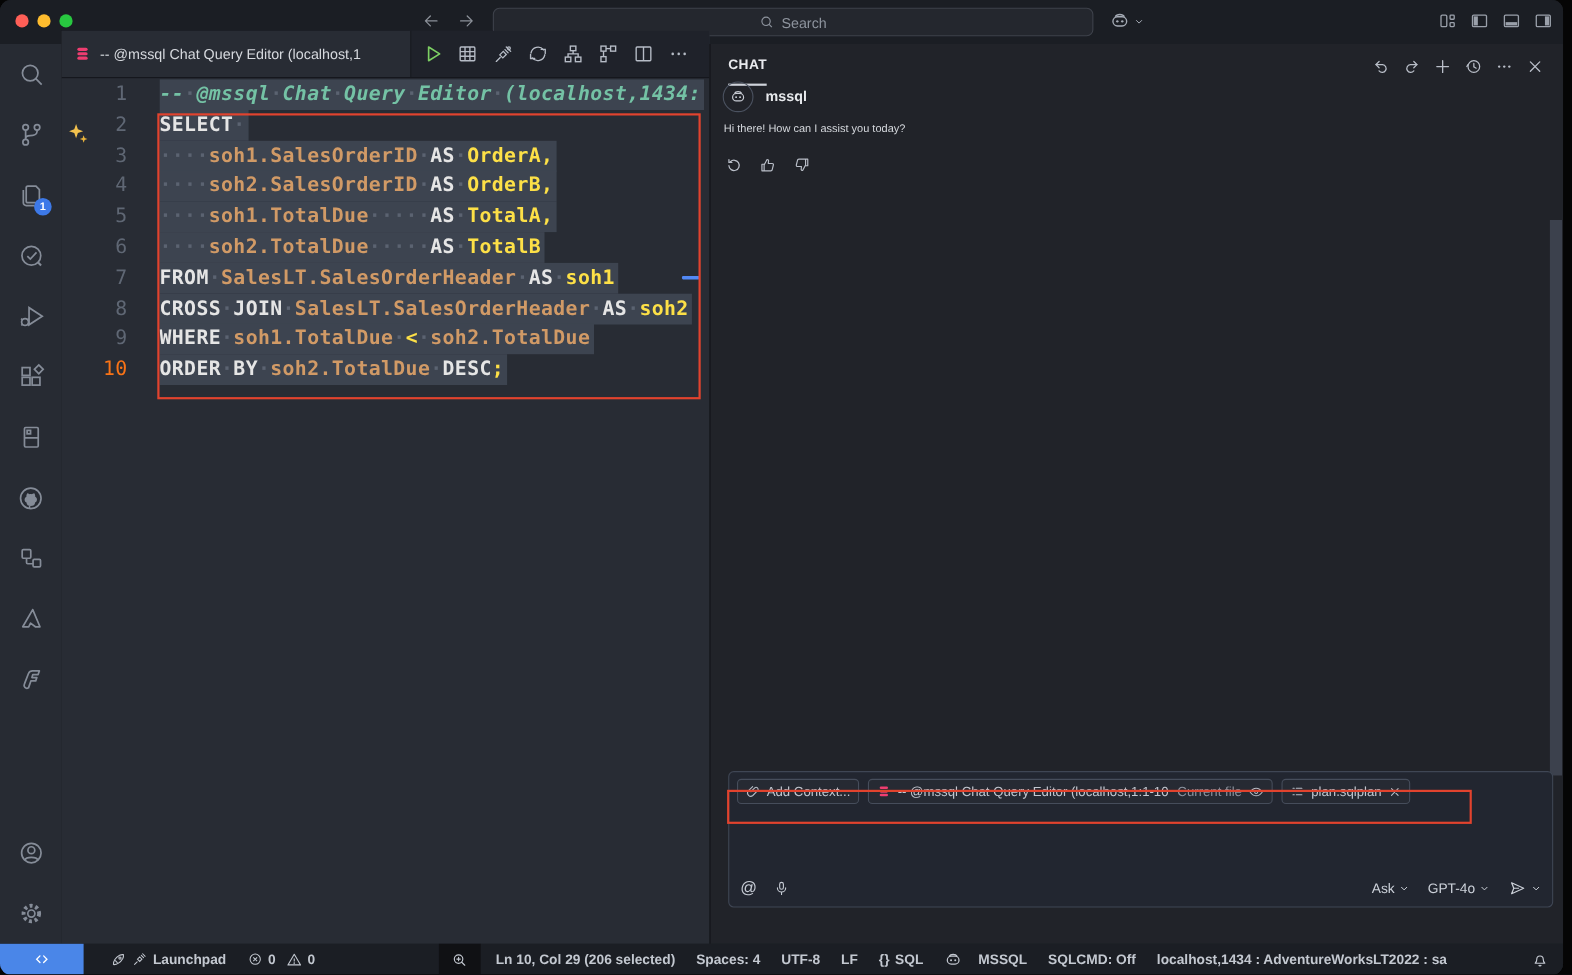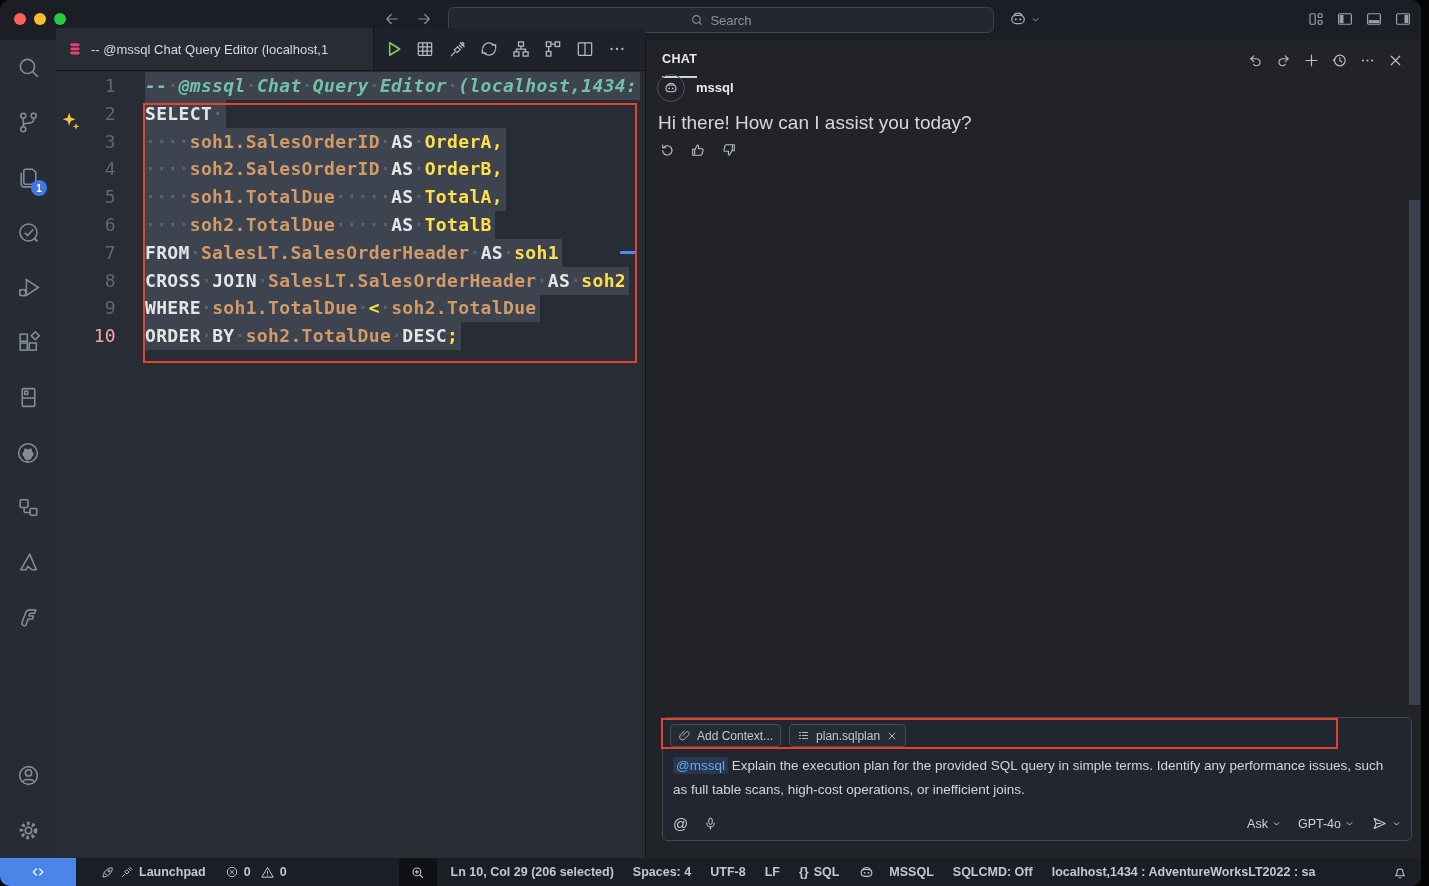--- a/index.html
+++ b/index.html
@@ -30,47 +30,47 @@
   .editor{position:absolute;left:56px;top:28px;width:589px;bottom:28px;background:#282c34;overflow:hidden;}
   .tabs{height:42px;background:#1f222a;display:flex;align-items:center;border-bottom:1px solid #15171d;}
   .tab{width:318px;height:42px;background:#282c34;display:flex;align-items:center;gap:8px;padding:0 11px;
      color:#d6d9de;font-size:13px;border-right:1px solid #15171d;box-sizing:border-box;white-space:nowrap;overflow:hidden;}
   .ed-toolbar{display:flex;align-items:center;gap:8px;padding:0 7px;color:#b6bcc6;}
   .ed-toolbar .tbi{width:24px;height:24px;display:flex;align-items:center;justify-content:center;}
   .code{position:absolute;left:0;top:42px;right:0;bottom:0;font-family:"DejaVu Sans Mono",monospace;
      font-size:18px;line-height:27.8px;letter-spacing:.35px;}
   .gutter{position:absolute;left:0;top:2px;width:60px;text-align:right;color:#5f6774;}
   .gutter .ln{height:27.8px;}
-  .gutter .ln.active{color:#fca5a5;}
+  .gutter .ln.active{color:#f97316;}
   .lines{position:absolute;left:89px;top:2px;right:0;white-space:pre;overflow:hidden;}
   .cl{height:27.8px;}
   .sel{background:#3d4450;padding:3px 3px 4px 0;font-weight:bold;}
   .tkc{color:#74c2a5;font-style:italic}
   .tkk{color:#e5e5e5}
   .tko{color:#d19a66}
   .tkp{color:#fde047}
   .tkw{color:#5b6371}
   .sparkle{position:absolute;left:4px;top:41px;}
   .cursor-dash{position:absolute;left:620px;top:265px;width:16px;height:3px;background:#5289f5;border-radius:1px;}
 
   
   .chat{position:absolute;left:645px;top:40px;right:0;bottom:28px;background:#212329;border-left:1px solid #131519;}
   .chat-header{position:absolute;left:0;top:0;right:0;height:42px;}
   .chat-tab{position:absolute;left:16px;top:12px;color:#e9eaee;font-size:12.5px;font-weight:bold;letter-spacing:.4px;}
   .chat-tab-underline{position:absolute;left:16px;top:36px;width:35px;height:2px;background:#cfd3da;}
   .chat-toolbar{position:absolute;right:17px;top:12px;display:flex;gap:11px;color:#b9bec8;}
   .avatar{position:absolute;left:11px;top:34px;width:26px;height:26px;border-radius:50%;border:1px solid #4b5260;
      display:flex;align-items:center;justify-content:center;color:#c9cdd5;}
   .agent-name{position:absolute;left:50px;top:40px;color:#e8eaed;font-size:13px;font-weight:bold;}
-  .chat-msg{position:absolute;left:12px;top:72px;color:#d5d8dd;font-size:19px;}
+  .chat-msg{position:absolute;left:12px;top:72px;color:#d5d8dd;font-size:10px;}
   .msg-actions{position:absolute;left:13px;top:102px;display:flex;gap:15px;color:#b9bec8;}
   .chat-scrollbar{position:absolute;right:1px;top:160px;width:11px;height:505px;background:#3c414d;}
 
   
-  .cinput{position:absolute;left:16px;bottom:17px;width:750px;height:124px;background:#222630;border:1px solid #3f4654;
+  .cinput{position:absolute;left:16px;bottom:33px;width:750px;height:124px;background:#222630;border:1px solid #3f4654;
      border-radius:5px;box-sizing:border-box;}
   .chips{display:flex;gap:8px;padding:6px 7px 0 7px;}
   .chip{height:23px;border:1px solid #464d5b;border-radius:4px;display:flex;align-items:center;gap:6px;
      padding:0 7px;font-size:12px;color:#c3c8d1;background:#262a33;box-sizing:border-box;white-space:nowrap;}
   .chip .dim{color:#8b929e;margin-left:2px;}
   .ctext{padding:7px 10px 0 10px;font-size:13.5px;line-height:23.5px;color:#d2d5db;}
   .mention{color:#61aaf2;background:rgba(80,150,240,.16);border-radius:3px;padding:1px 3px;}
   .cin-toolbar{position:absolute;left:10px;right:10px;bottom:8px;display:flex;align-items:center;gap:15px;color:#c6cbd4;}
   .cin-right{margin-left:auto;display:flex;align-items:center;gap:17px;font-size:12.5px;color:#ccd1d9;}
   .ddl{display:flex;align-items:center;gap:4px;}
@@ -428,33 +428,49 @@
         <div class="chip">
           <span>
               <svg width="13" height="13" viewBox="0 0 24 24" fill="none" stroke="#b7bdc7" stroke-width="1.8" stroke-linecap="round">
                 <path d="M8.5 12.5 15 6a3.4 3.4 0 0 1 4.8 4.8l-8 8a5.4 5.4 0 0 1-7.6-7.6L11.5 4"></path>
               </svg>
             </span>
           <span>Add Context...</span>
         </div>
         <div class="chip">
           <span>
+              <svg width="13" height="13" viewBox="0 0 24 24" fill="#ee3d70">
+                <rect x="5" y="3.5" width="14" height="4.4" rx="2.2"></rect>
+                <rect x="5" y="9.6" width="14" height="4.4" rx="2.2"></rect>
+                <rect x="5" y="15.7" width="14" height="4.4" rx="2.2"></rect>
+              </svg>
+            </span>
+          <span>-- @mssql Chat Query Editor (localhost,1:1-10</span>
+          <span class="dim">Current file</span>
+          <span>
+              <svg width="14" height="14" viewBox="0 0 24 24" fill="none" stroke="#b7bdc7" stroke-width="1.6">
+                <path d="M2.5 12S6.5 6 12 6s9.5 6 9.5 6-4 6-9.5 6-9.5-6-9.5-6z"></path>
+                <circle cx="12" cy="12" r="2.4"></circle>
+              </svg>
+            </span>
+        </div>
+        <div class="chip">
+          <span>
               <svg width="13" height="13" viewBox="0 0 24 24" fill="none" stroke="#b7bdc7" stroke-width="1.8" stroke-linecap="round">
                 <path d="M4.5 6.5h2.2M10 6.5h9.5M4.5 12h2.2M10 12h9.5M4.5 17.5h2.2M10 17.5h9.5"></path>
               </svg>
             </span>
           <span>plan.sqlplan</span>
           <span>
               <svg width="12" height="12" viewBox="0 0 24 24" fill="none" stroke="#b7bdc7" stroke-width="2" stroke-linecap="round">
                 <path d="M6 6l12 12M18 6 6 18"></path>
               </svg>
             </span>
         </div>
       </div>
-      <div class="ctext"><span class="mention">@mssql</span><span> Explain the execution plan for the provided SQL query in simple terms. Identify any performance issues, such as full table scans, high-cost operations, or inefficient joins.</span></div>
       <div class="cin-toolbar">
         <span style="font-size:15px;">@</span>
         <span>
             <svg width="15" height="15" viewBox="0 0 24 24" fill="none" stroke="currentColor" stroke-width="1.6" stroke-linecap="round">
               <rect x="9.3" y="3.5" width="5.4" height="10" rx="2.7"></rect>
               <path d="M6 11.5a6 6 0 0 0 12 0M12 17.5V21"></path>
             </svg>
           </span>
         <div class="cin-right">
           <span class="ddl">

